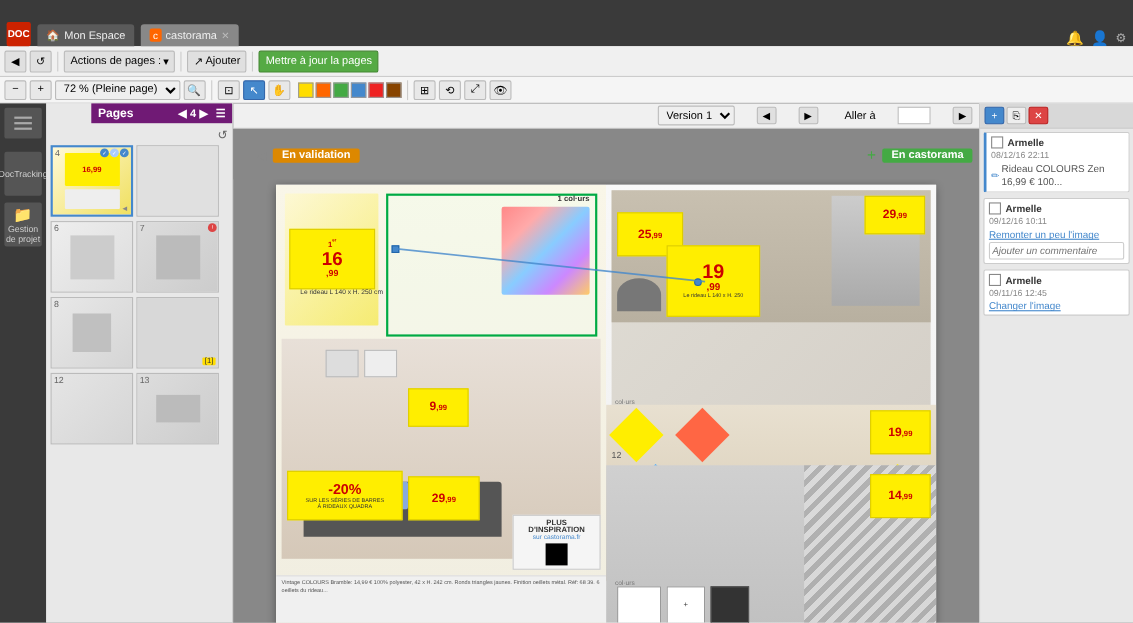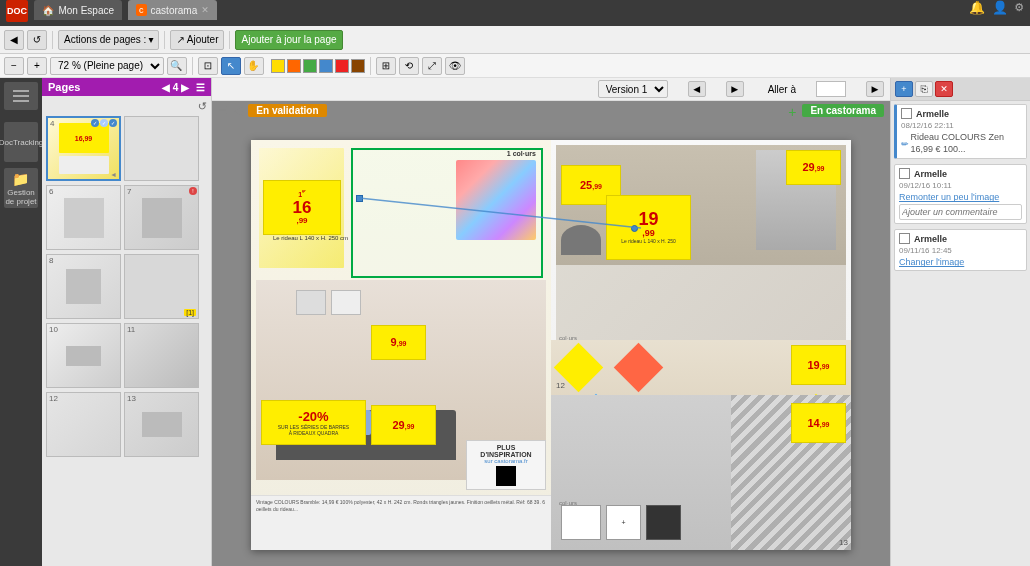--- a/index.html
+++ b/index.html
@@ -1,20 +1,20 @@
 <!DOCTYPE html>
 <html><head>
   <meta charset="utf-8">
   <style>
     * { box-sizing: border-box; margin: 0; padding: 0; }
     body { font-family: Arial, sans-serif; font-size: 11px; background: #d0d0d0; width: 1030px; height: 566px; overflow: hidden; }
 
     
     #top-bar {
-      display: flex; align-items: flex-start; background: #3a3a3a; height: 26px; padding: 0 6px; gap: 6px;
+      display: flex; align-items: flex-end; background: #3a3a3a; height: 42px; padding: 0 6px; gap: 6px;
     }
     .doc-logo {
       background: #cc2200; color: white; font-size: 9px; font-weight: bold;
       width: 22px; height: 22px; display: flex; align-items: center; justify-content: center; border-radius: 2px;
     }
     .tab-item {
       display: flex; align-items: center; background: #5a5a5a; color: #eee; height: 20px;
       padding: 0 8px; border-radius: 3px 3px 0 0; font-size: 10px; gap: 4px; cursor: pointer;
     }
     .tab-item.active { background: #888; }
@@ -64,22 +64,22 @@
       width: 34px; height: 28px; background: #555; border-radius: 2px; display: flex;
       align-items: center; justify-content: center; color: #ccc; font-size: 9px; cursor: pointer;
       flex-direction: column; gap: 1px; text-align: center;
     }
 
     
     #pages-panel {
       width: 170px; background: #e8e8e8; border-right: 1px solid #ccc; display: flex; flex-direction: column;
     }
     #pages-header {
-      background: #a21caf; color: white; padding: 3px 6px; font-size: 11px; font-weight: bold;
-      display: flex; align-items: center; justify-content: space-between;
+      background: #701a75; color: white; padding: 3px 6px; font-size: 11px; font-weight: bold;
+      display: flex; align-items: center; justify-content: space-between; margin-left: 41px;
     }
     #pages-content {
       flex: 1; overflow-y: auto; padding: 4px;
     }
     .page-row {
       display: flex; gap: 3px; margin-bottom: 4px;
     }
     .page-thumb {
       width: 75px; height: 65px; background: #fff; border: 1px solid #bbb; position: relative;
       cursor: pointer; overflow: hidden; display: flex; align-items: center; justify-content: center;
@@ -90,21 +90,21 @@
     }
     .page-indicator {
       position: absolute; bottom: 1px; right: 2px; font-size: 7px; color: #888;
     }
 
     
     #canvas-area {
       flex: 1; background: #888; overflow: hidden; position: relative; display: flex; flex-direction: column;
     }
     #canvas-top-bar {
-      display: flex; align-items: flex-start; padding: 3px 6px; gap: 6px; background: #888;
+      display: flex; align-items: flex-end; padding: 15px 6px; gap: 6px; background: #888;
     }
     .status-badge {
       padding: 1px 8px; border-radius: 2px; font-size: 10px; font-weight: bold; color: white;
     }
     .status-badge.orange { background: #dd8800; }
     .status-badge.green { background: #44aa44; }
     .canvas-view {
       flex: 1; position: relative; overflow: hidden; display: flex; align-items: center; justify-content: center;
     }
     .spread-container {
@@ -215,21 +215,21 @@
   <button class="toolbar-btn">
     <span>Actions de pages :</span> ▾
   </button>
   <div class="separator"></div>
   <button class="toolbar-btn">
     <span>↗</span>
     <span>Ajouter</span>
   </button>
   <div class="separator"></div>
   <button class="toolbar-btn green">
-    <span>Ajouter à jour la page</span>
+    <span>Mettre à jour la pages</span>
   </button>
 </div>
 
 <div id="zoom-bar">
   <div class="icon-btn">−</div>
   <div class="icon-btn">+</div>
   <select class="zoom-select">
     <option>72 % (Pleine page)</option>
   </select>
   <div class="icon-btn">🔍</div>
@@ -329,32 +329,20 @@
           <div style="width:100%;height:100%;background:linear-gradient(135deg,#e8e8e8,#d5d5d5);display:flex;align-items:center;justify-content:center;">
             <div style="width:35px;height:35px;background:#c0c0c0;"></div>
           </div>
         </div>
         <div class="page-thumb">
           <div style="width:100%;height:100%;background:#d8d8d8;"></div>
           <div style="position:absolute;bottom:2px;right:2px;font-size:7px;background:#ffdd00;padding:0 2px;border-radius:1px;color:#333;">[1]</div>
         </div>
       </div>
 
-      <div class="page-row">
-        <div class="page-thumb">
-          <span class="page-num">10</span>
-          <div style="width:100%;height:100%;background:linear-gradient(135deg,#eee,#ccc);display:flex;align-items:center;justify-content:center;">
-            <div style="width:35px;height:20px;background:#bbb;"></div>
-          </div>
-        </div>
-        <div class="page-thumb">
-          <span class="page-num">11</span>
-          <div style="width:100%;height:100%;background:linear-gradient(135deg,#ddd,#bbb);"></div>
-        </div>
-      </div>
 
       <div class="page-row">
         <div class="page-thumb">
           <span class="page-num">12</span>
           <div style="width:100%;height:100%;background:linear-gradient(135deg,#e5e5e5,#d5d5d5);"></div>
         </div>
         <div class="page-thumb">
           <span class="page-num">13</span>
           <div style="width:100%;height:100%;background:linear-gradient(135deg,#ddd,#ccc);display:flex;align-items:center;justify-content:center;">
             <div style="width:40px;height:25px;background:#bbb;"></div>

